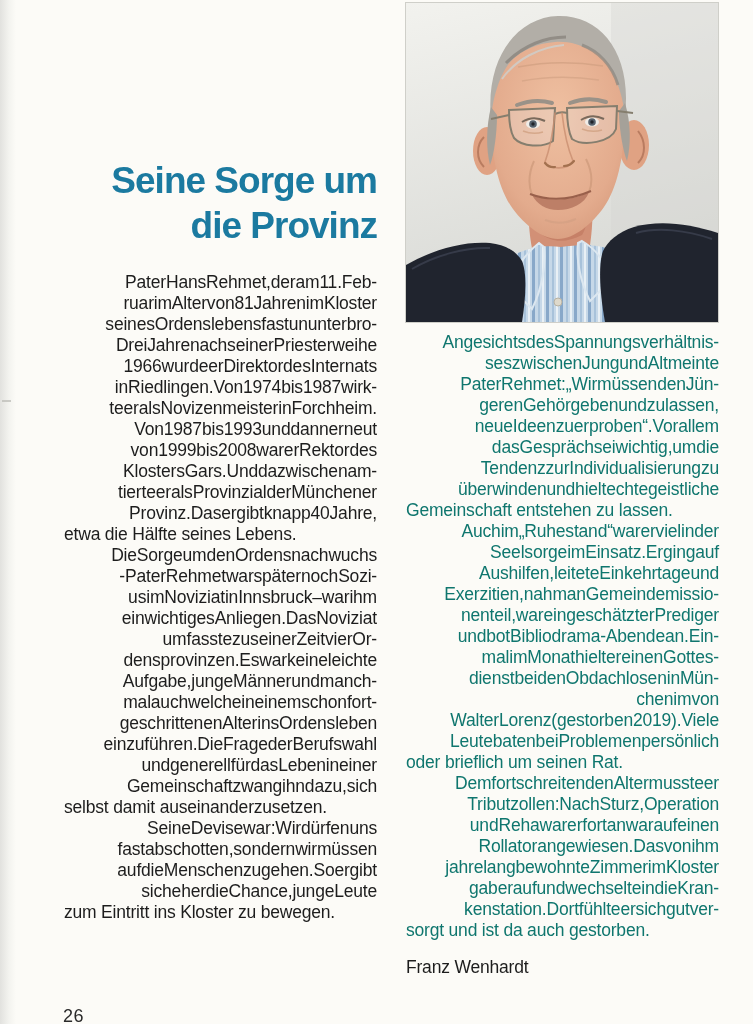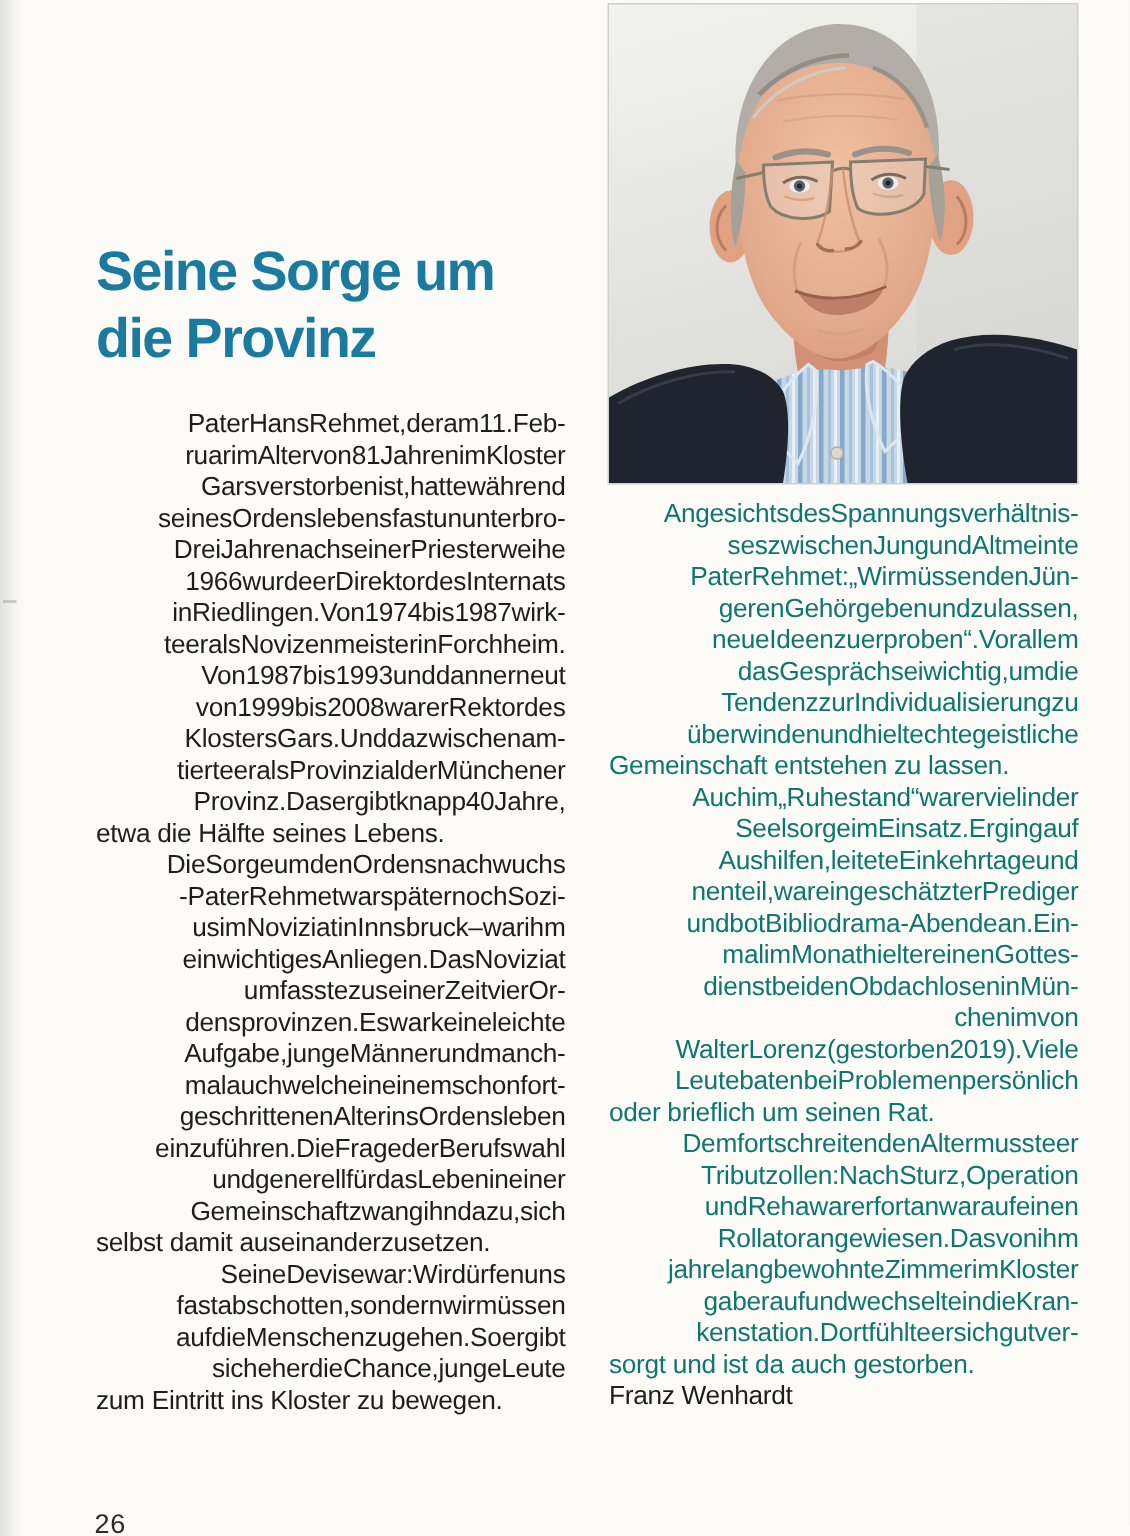--- a/index.html
+++ b/index.html
@@ -13,57 +13,56 @@
     position:absolute;left:0;top:0;bottom:0;width:16px;
     background:linear-gradient(to right,#dddddad9,#f3f3ef 55%,rgba(252,251,247,0));
     pointer-events:none;
   }
   .scan-tick{position:absolute;left:2px;top:400px;width:9px;height:2px;background:#b9b9b4;opacity:.7;}
   .col-left{position:absolute;left:64px;top:150px;width:313px;}
   .col-right{position:absolute;left:406px;top:3px;width:313px;}
   h1.title{
     margin:8px 0 24px 0;
     font-size:37px;line-height:45px;font-weight:bold;
-    letter-spacing:-1px;text-align:left;
+    letter-spacing:-1px;text-align:right;
   }
   h1.title span{display:block;}
   .body-text{
     font-size:17.5px;line-height:21px;letter-spacing:-0.2px;
     color:#1d1d1d;
   }
   .jline{display:flex;justify-content:flex-end;white-space:pre;}
   .jline span{display:inline-block;}
   .jline-last{white-space:pre;text-align:left;}
   .photo-frame{
     margin:0 0 10px 0;width:312px;height:319px;
     box-shadow:0 0 0 1px #cfcfc9;
     background:#e4e4e0;
   }
-  .author-line{margin-top:0;}
+  .author-line{margin-top:16px;}
   .page-number{
     position:absolute;left:63px;top:1006px;
     font-size:18px;color:#2a2a2a;letter-spacing:0.5px;
   }
 </style>
 </head>
 <body>
 
 <div class="page" style="background-color: rgb(252, 251, 247);">
   <div class="scan-edge"></div>
   <div class="scan-tick"></div>
 
   <div class="col-left">
     <h1 class="title" style="color: rgb(27, 122, 160);">
       <span>Seine Sorge um</span>
       <span>die Provinz</span>
     </h1>
     <div class="body-text" style="color: rgb(29, 29, 29);">
         <div class="jline"><span>Pater</span><span>Hans</span><span>Rehmet,</span><span>der</span><span>am</span><span>11.</span><span>Feb-</span></div>
         <div class="jline"><span>ruar</span><span>im</span><span>Alter</span><span>von</span><span>81</span><span>Jahren</span><span>im</span><span>Kloster</span></div>
-        <div class="jline"><span>Gars</span><span>verstorben</span><span>ist,</span><span>hatte</span><span>während</span></div>
         <div class="jline"><span>seines</span><span>Ordenslebens</span><span>fast</span><span>ununterbro-</span></div>
         <div class="jline"><span>Drei</span><span>Jahre</span><span>nach</span><span>seiner</span><span>Priesterweihe</span></div>
         <div class="jline"><span>1966</span><span>wurde</span><span>er</span><span>Direktor</span><span>des</span><span>Internats</span></div>
         <div class="jline"><span>in</span><span>Riedlingen.</span><span>Von</span><span>1974</span><span>bis</span><span>1987</span><span>wirk-</span></div>
         <div class="jline"><span>te</span><span>er</span><span>als</span><span>Novizenmeister</span><span>in</span><span>Forchheim.</span></div>
         <div class="jline"><span>Von</span><span>1987</span><span>bis</span><span>1993</span><span>und</span><span>dann</span><span>erneut</span></div>
         <div class="jline"><span>von</span><span>1999</span><span>bis</span><span>2008</span><span>war</span><span>er</span><span>Rektor</span><span>des</span></div>
         <div class="jline"><span>Klosters</span><span>Gars.</span><span>Und</span><span>dazwischen</span><span>am-</span></div>
         <div class="jline"><span>tierte</span><span>er</span><span>als</span><span>Provinzial</span><span>der</span><span>Münchener</span></div>
         <div class="jline"><span>Provinz.</span><span>Das</span><span>ergibt</span><span>knapp</span><span>40</span><span>Jahre,</span></div>
@@ -193,20 +192,21 @@
         <div class="jline"><span>Pater</span><span>Rehmet:</span><span>„Wir</span><span>müssen</span><span>den</span><span>Jün-</span></div>
         <div class="jline"><span>geren</span><span>Gehör</span><span>geben</span><span>und</span><span>zulassen,</span></div>
         <div class="jline"><span>neue</span><span>Ideen</span><span>zu</span><span>erproben“.</span><span>Vor</span><span>allem</span></div>
         <div class="jline"><span>das</span><span>Gespräch</span><span>sei</span><span>wichtig,</span><span>um</span><span>die</span></div>
         <div class="jline"><span>Tendenz</span><span>zur</span><span>Individualisierung</span><span>zu</span></div>
         <div class="jline"><span>überwinden</span><span>und</span><span>hielt</span><span>echte</span><span>geistliche</span></div>
         <div class="jline-last">Gemeinschaft entstehen zu lassen.</div>
         <div class="jline"><span>Auch</span><span>im</span><span>„Ruhestand“</span><span>war</span><span>er</span><span>viel</span><span>in</span><span>der</span></div>
         <div class="jline"><span>Seelsorge</span><span>im</span><span>Einsatz.</span><span>Er</span><span>ging</span><span>auf</span></div>
         <div class="jline"><span>Aushilfen,</span><span>leitete</span><span>Einkehrtage</span><span>und</span></div>
+        <div class="jline"><span>Exerzitien,</span><span>nahm</span><span>an</span><span>Gemeindemissio-</span></div>
         <div class="jline"><span>nen</span><span>teil,</span><span>war</span><span>ein</span><span>geschätzter</span><span>Prediger</span></div>
         <div class="jline"><span>und</span><span>bot</span><span>Bibliodrama-Abende</span><span>an.</span><span>Ein-</span></div>
         <div class="jline"><span>mal</span><span>im</span><span>Monat</span><span>hielt</span><span>er</span><span>einen</span><span>Gottes-</span></div>
         <div class="jline"><span>dienst</span><span>bei</span><span>den</span><span>Obdachlosen</span><span>in</span><span>Mün-</span></div>
         <div class="jline"><span>chen</span><span>im</span><span>von</span></div>
         <div class="jline"><span>Walter</span><span>Lorenz</span><span>(gestorben</span><span>2019).</span><span>Viele</span></div>
         <div class="jline"><span>Leute</span><span>baten</span><span>bei</span><span>Problemen</span><span>persönlich</span></div>
         <div class="jline-last">oder brieflich um seinen Rat.</div>
         <div class="jline"><span>Dem</span><span>fortschreitenden</span><span>Alter</span><span>musste</span><span>er</span></div>
         <div class="jline"><span>Tribut</span><span>zollen:</span><span>Nach</span><span>Sturz,</span><span>Operation</span></div>

